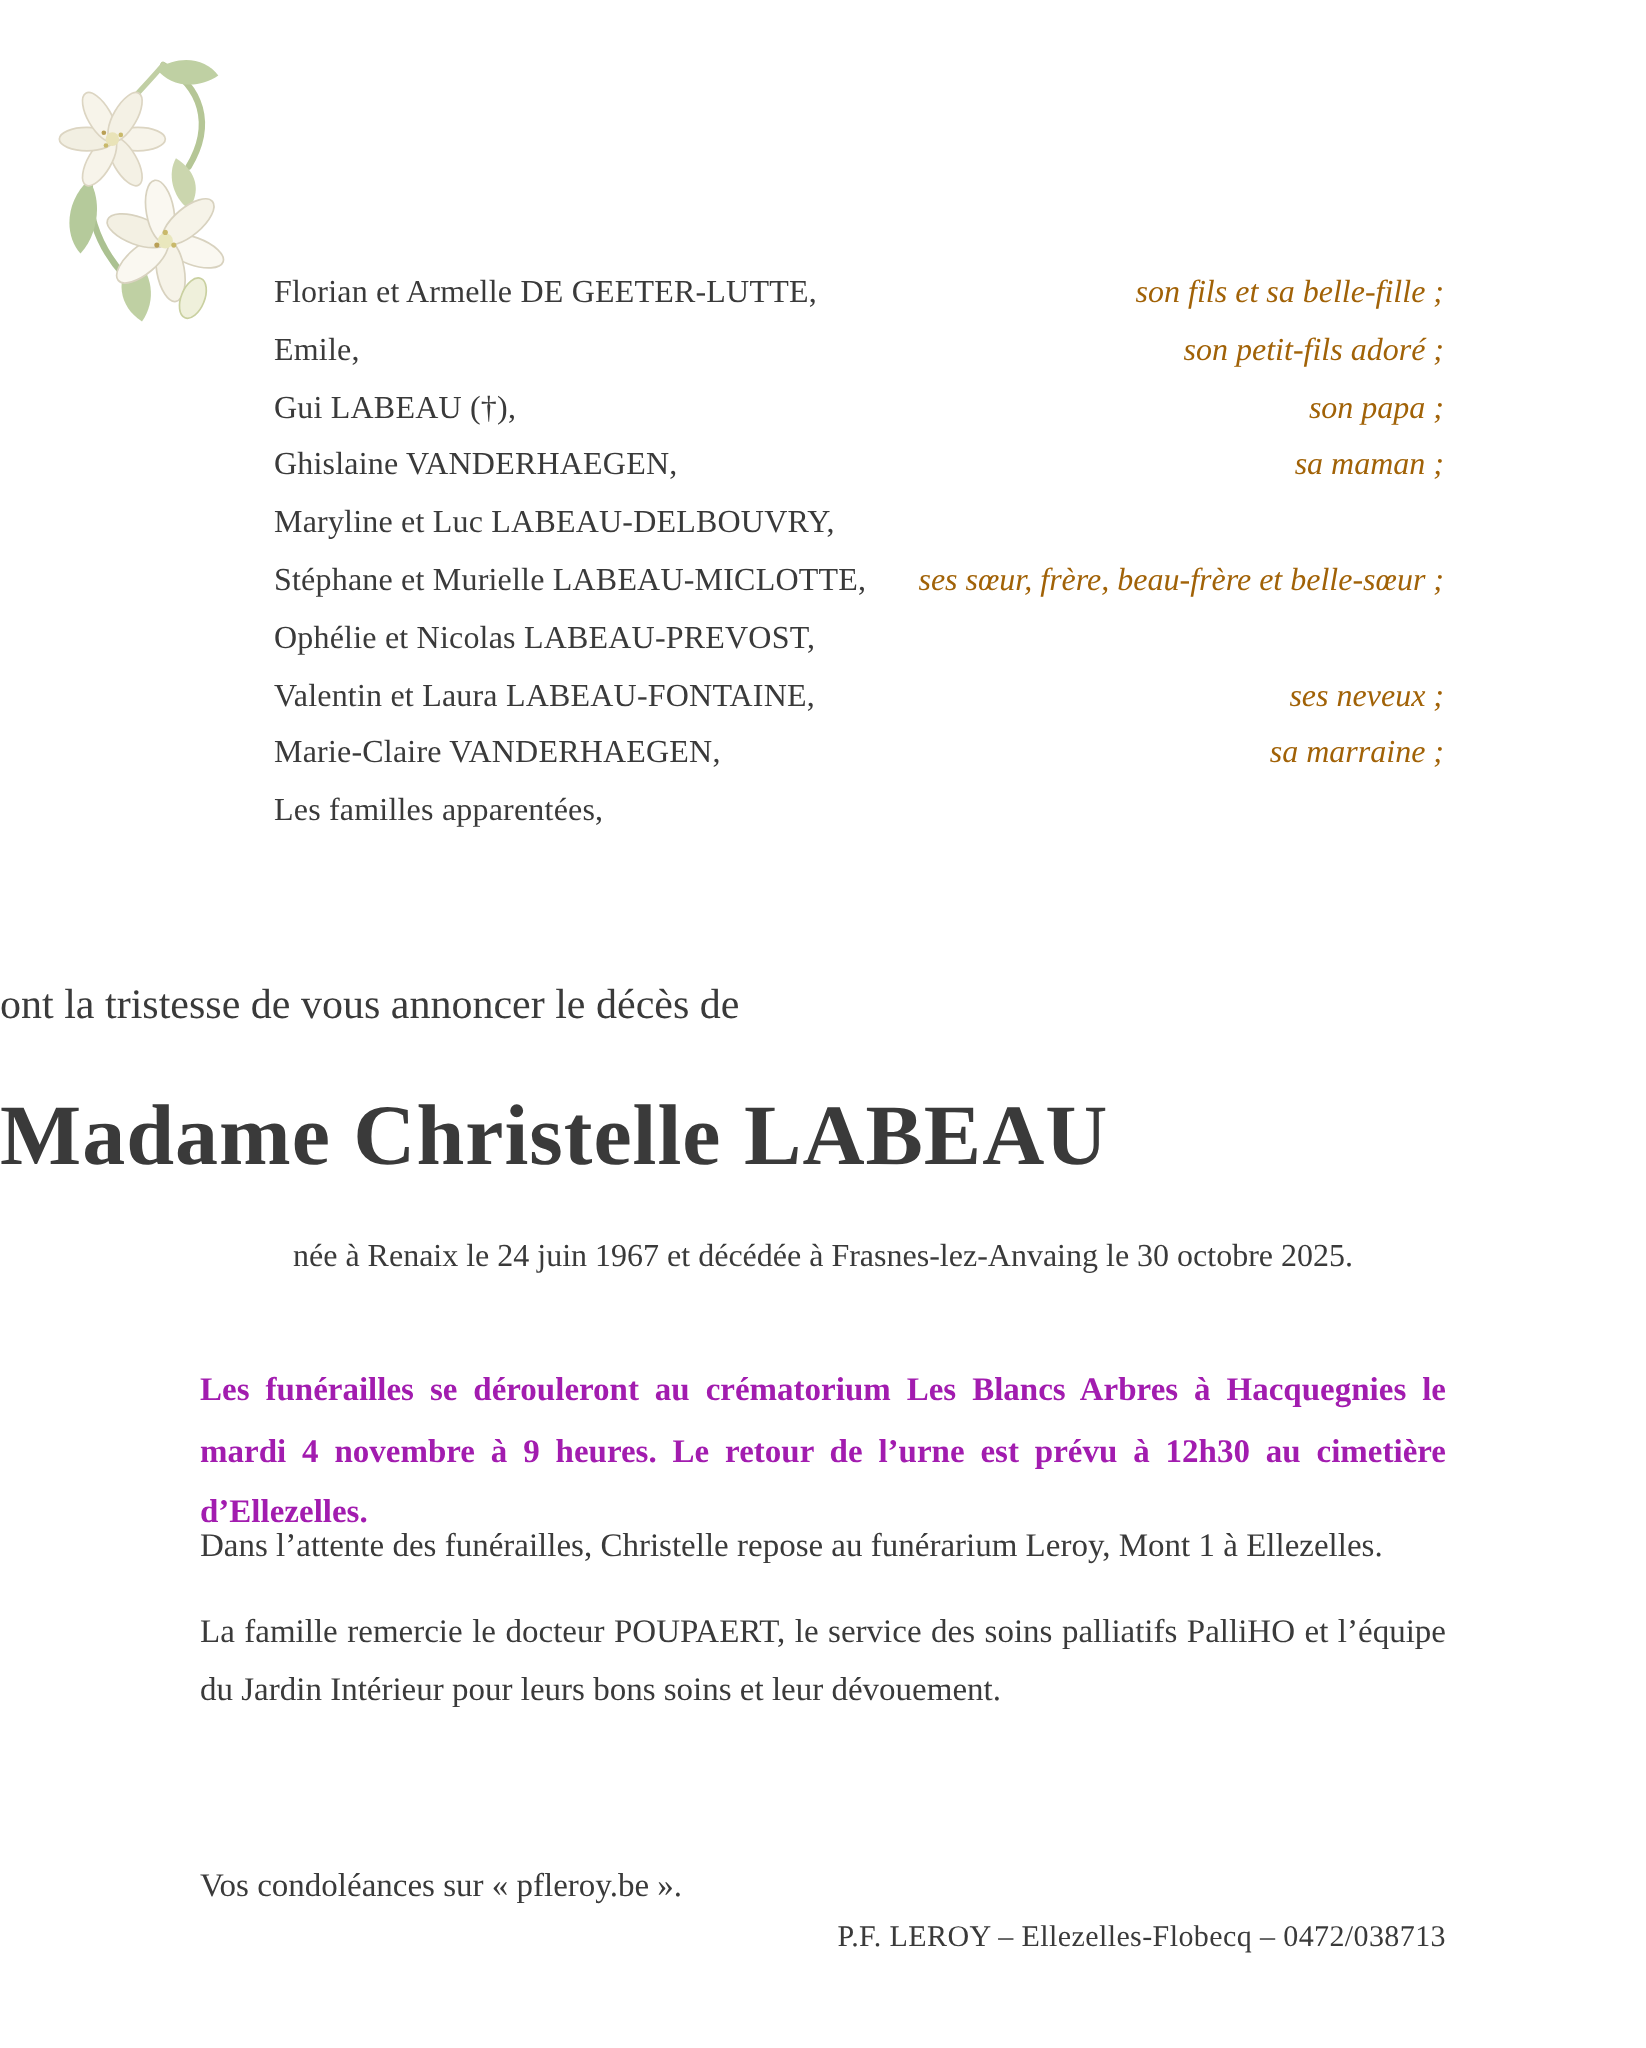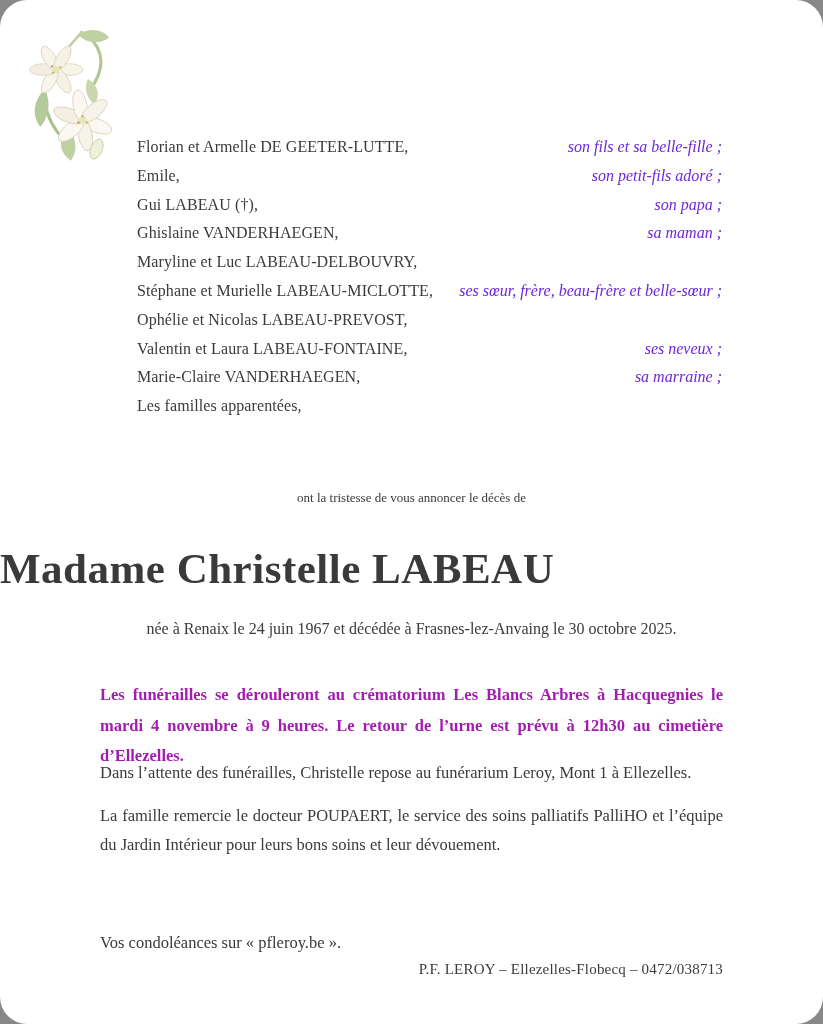--- a/index.html
+++ b/index.html
@@ -8,41 +8,40 @@
   }
   html,body{margin:0;padding:0;background:#888;}
   .page{
     position:relative;
     width:823px;height:1024px;
     margin:0 auto;
     background:var(--page-bg);
     font-family:"Liberation Serif","DejaVu Serif",serif;
     color:var(--text);
     overflow:hidden;
-    border-radius:27px;
   }
   
   .flower{
     position:absolute;left:18px;top:26px;width:106px;height:138px;
   }
   
   .family-list{
     position:absolute;left:137px;right:101px;top:133px;
     font-size:16px;
   }
   .family-row{
     display:flex;justify-content:space-between;align-items:baseline;
     height:28.8px;line-height:28.8px;white-space:nowrap;
   }
   .family-name{letter-spacing:.1px;}
-  .family-rel{font-style:italic;text-align:right;color:#6d28d9;}
+  .family-rel{font-style:italic;text-align:right;color:#a16207;}
   
   .intro{
     position:absolute;left:0;right:0;top:490px;
-    text-align:center;font-size:13px;
+    font-size:21px;
   }
   .deceased{
     position:absolute;left:0;right:0;top:544px;
     text-align:left;font-size:43px;font-weight:700;
     letter-spacing:.5px;
   }
   .life-dates{
     position:absolute;left:0;right:0;top:620px;
     text-align:center;font-size:16px;
   }

